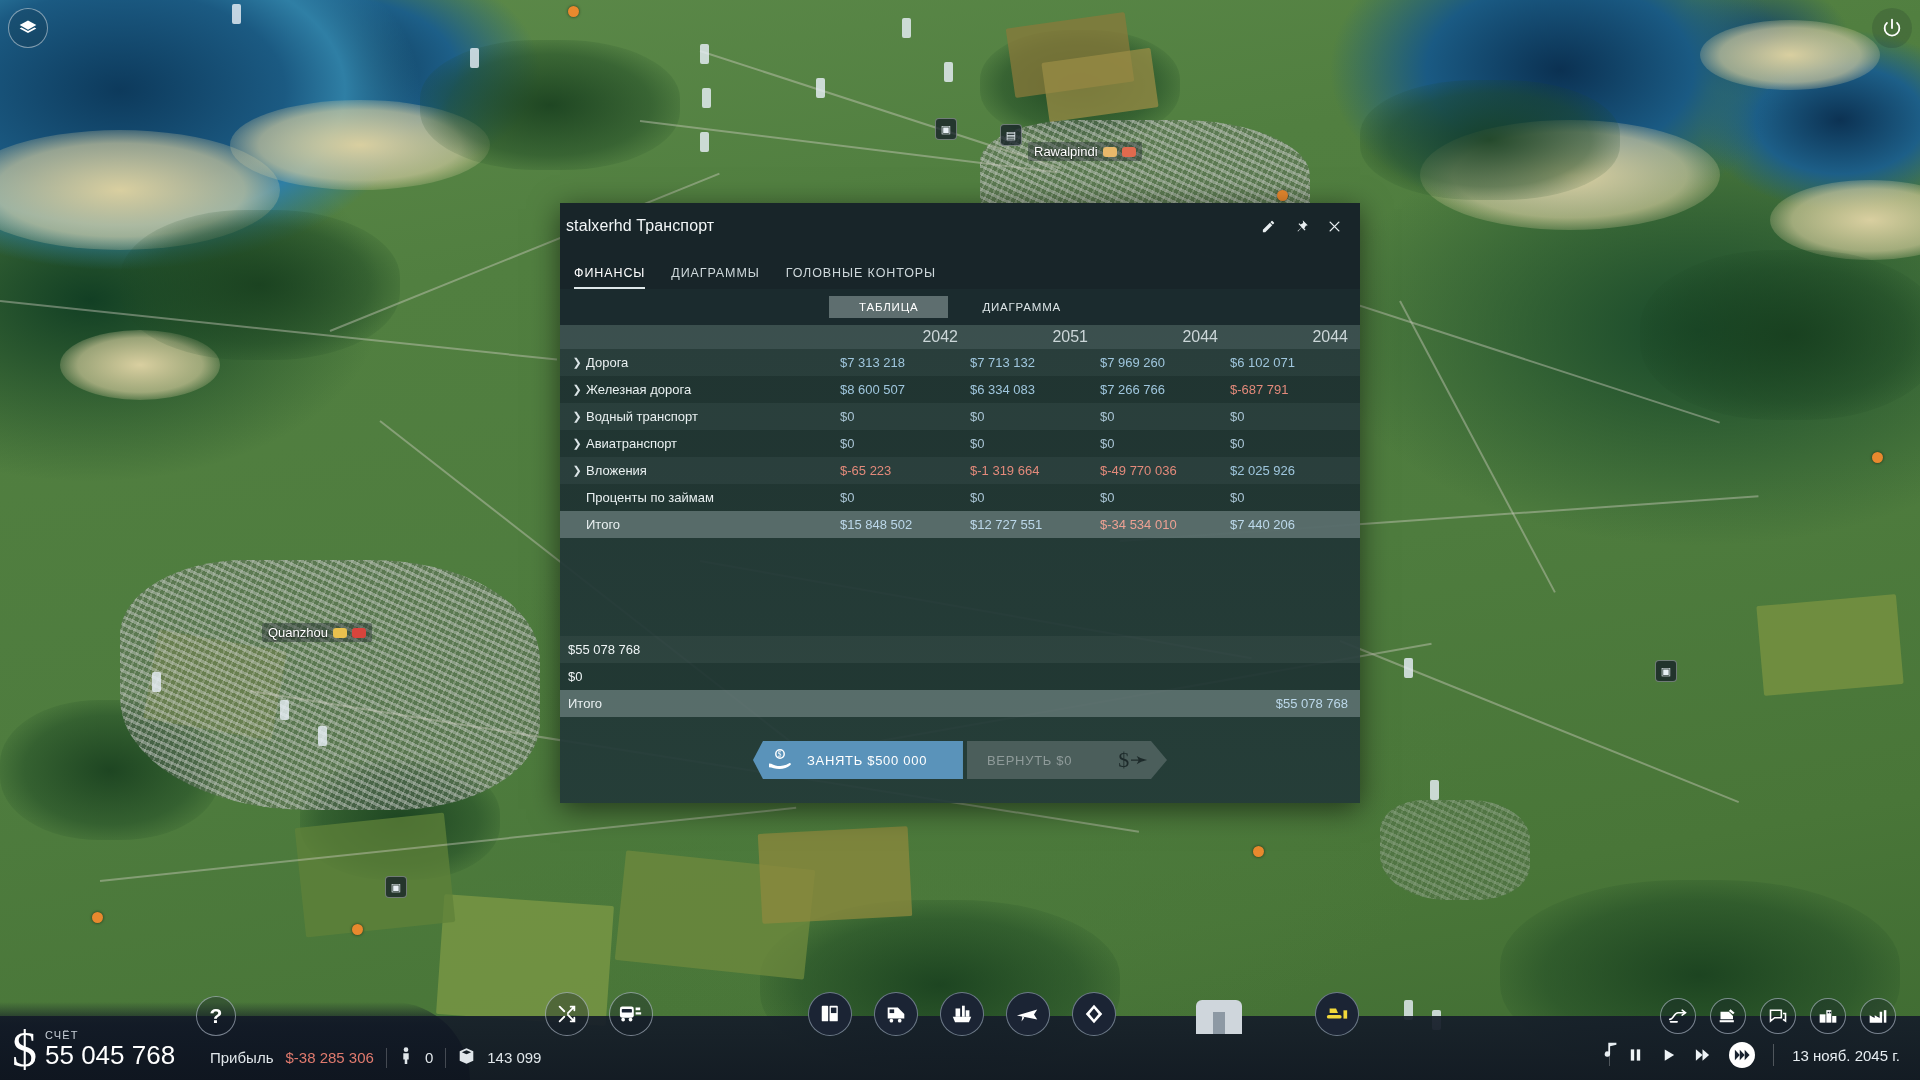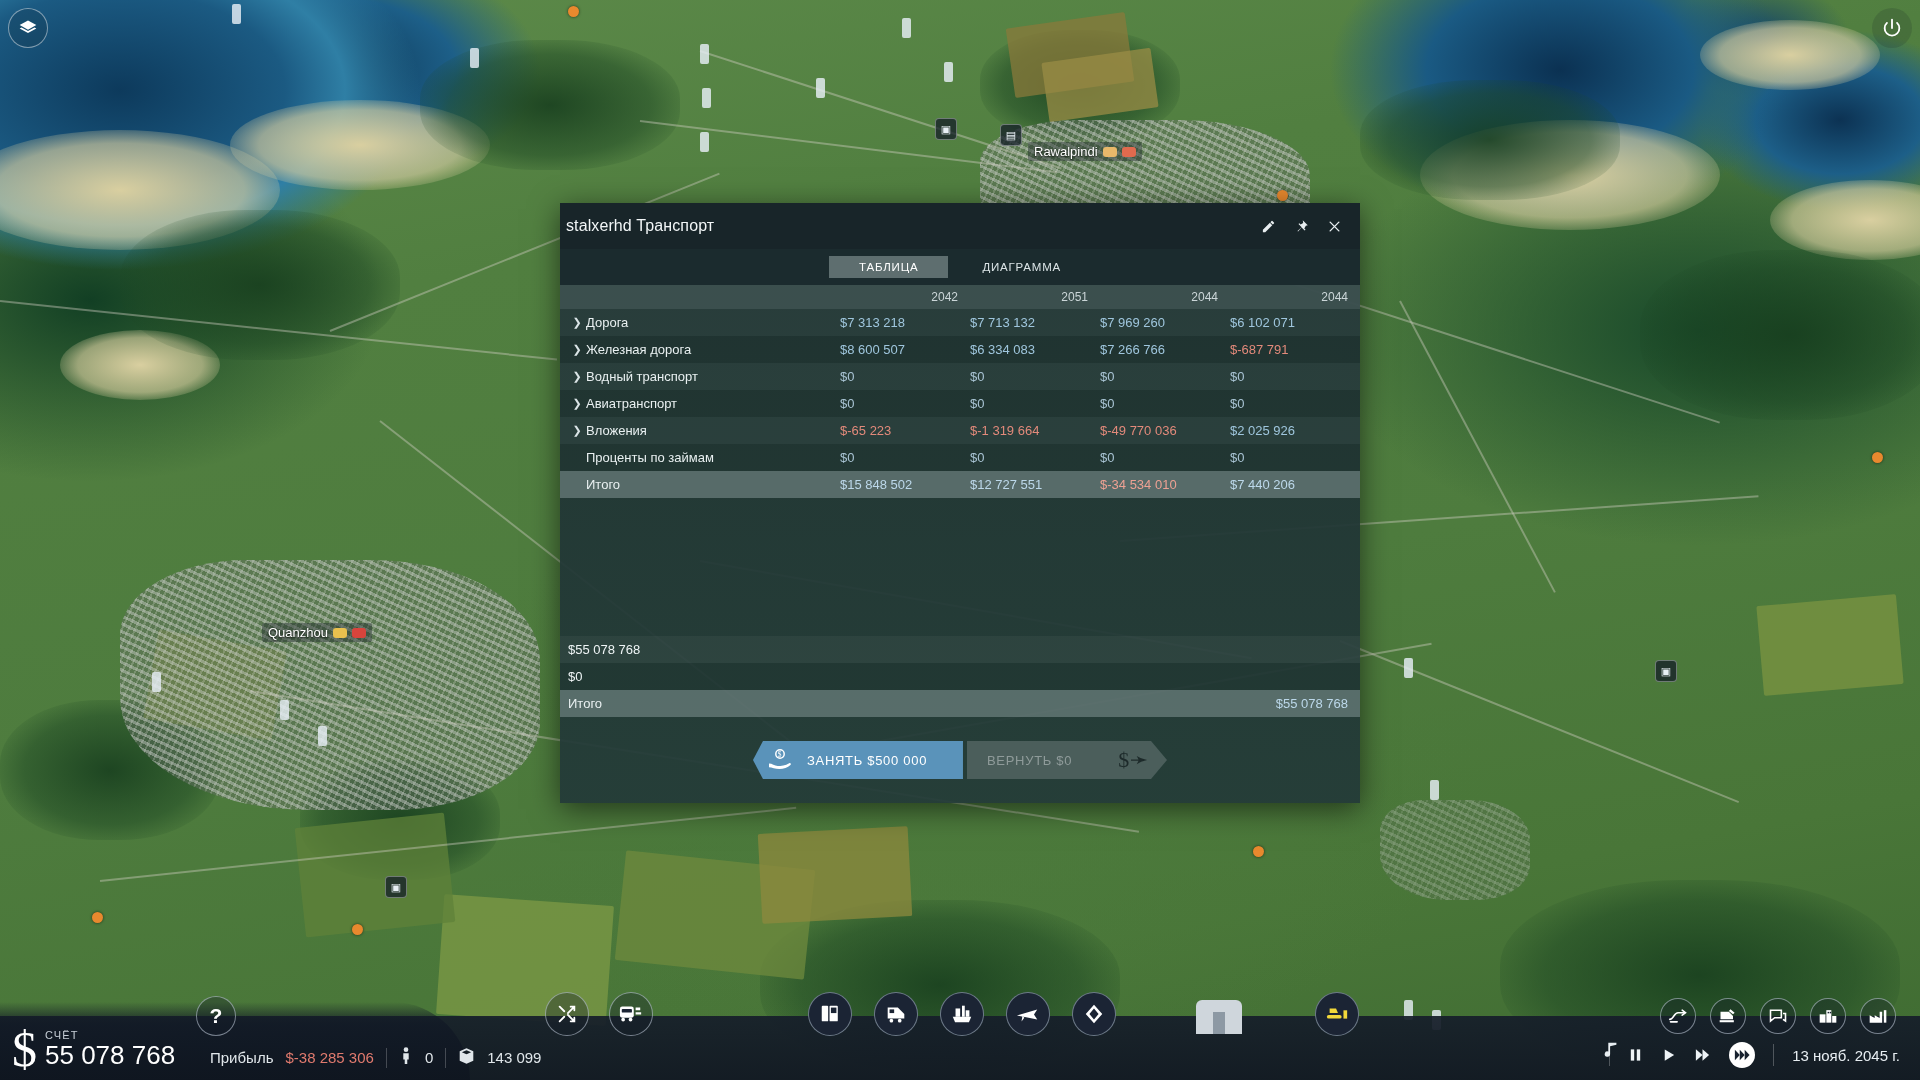--- a/index.html
+++ b/index.html
@@ -135,21 +135,21 @@
   .subtab {
     font-size: 11.5px; letter-spacing: .8px; color: #dbe4e6;
     padding: 5px 30px; cursor: pointer;
   }
   .subtab.active { background: rgba(150,165,165,0.55); color: #fff; }
 
   .years-head {
     display: flex; align-items: center;
     height: 24px; flex: 0 0 24px;
     background: rgba(120,140,140,0.30);
-    font-size: 12px; color: #cbd6d8;
+    font-size: 16px; color: #cbd6d8;
     padding-left: 8px;
   }
   .col-label { flex: 1 1 auto; }
   .col-num { width: 130px; text-align: right; padding-right: 12px; }
 
   .table-body { flex: 0 0 auto; }
   .trow {
     display: flex; align-items: center;
     height: 27px;
     font-size: 13px;
@@ -388,20 +388,25 @@
             </svg>
         </span>
         <span class="tb-icon">
           <svg width="15" height="15" viewBox="0 0 24 24" fill="none" stroke="currentColor" stroke-width="2.2" stroke-linecap="round">
               <path d="M5 5l14 14M19 5L5 19"></path>
             </svg>
         </span>
       </div>
     </div>
 
+    <div class="tabs">
+      <div class="tab active">ФИНАНСЫ</div>
+      <div class="tab">ДИАГРАММЫ</div>
+      <div class="tab">ГОЛОВНЫЕ КОНТОРЫ</div>
+    </div>
 
     <div class="subtabs">
       <div class="subtab active">ТАБЛИЦА</div>
       <div class="subtab">ДИАГРАММА</div>
     </div>
 
     <div class="years-head">
       <div class="col-label"></div>
       <div class="col-num">2042</div>
       <div class="col-num">2051</div>
@@ -508,21 +513,21 @@
     </div>
   </div>
 
   <div class="bottombar">
 
     <div class="money-block">
       <div class="money-inner">
         <span class="dollar-big">$</span>
         <div class="money-text">
           <span class="money-cap">СЧЁТ</span>
-          <span class="money-val">55 078 768</span>
+          <span class="money-val">55 045 768</span>
         </div>
       </div>
     </div>
 
     <div class="stats">
       <span>Прибыль</span>
       <span class="stat-neg">$-38 285 306</span>
       <span class="divider"></span>
       <span>
         <svg width="14" height="18" viewBox="0 0 14 20" fill="#e0e6ea">

